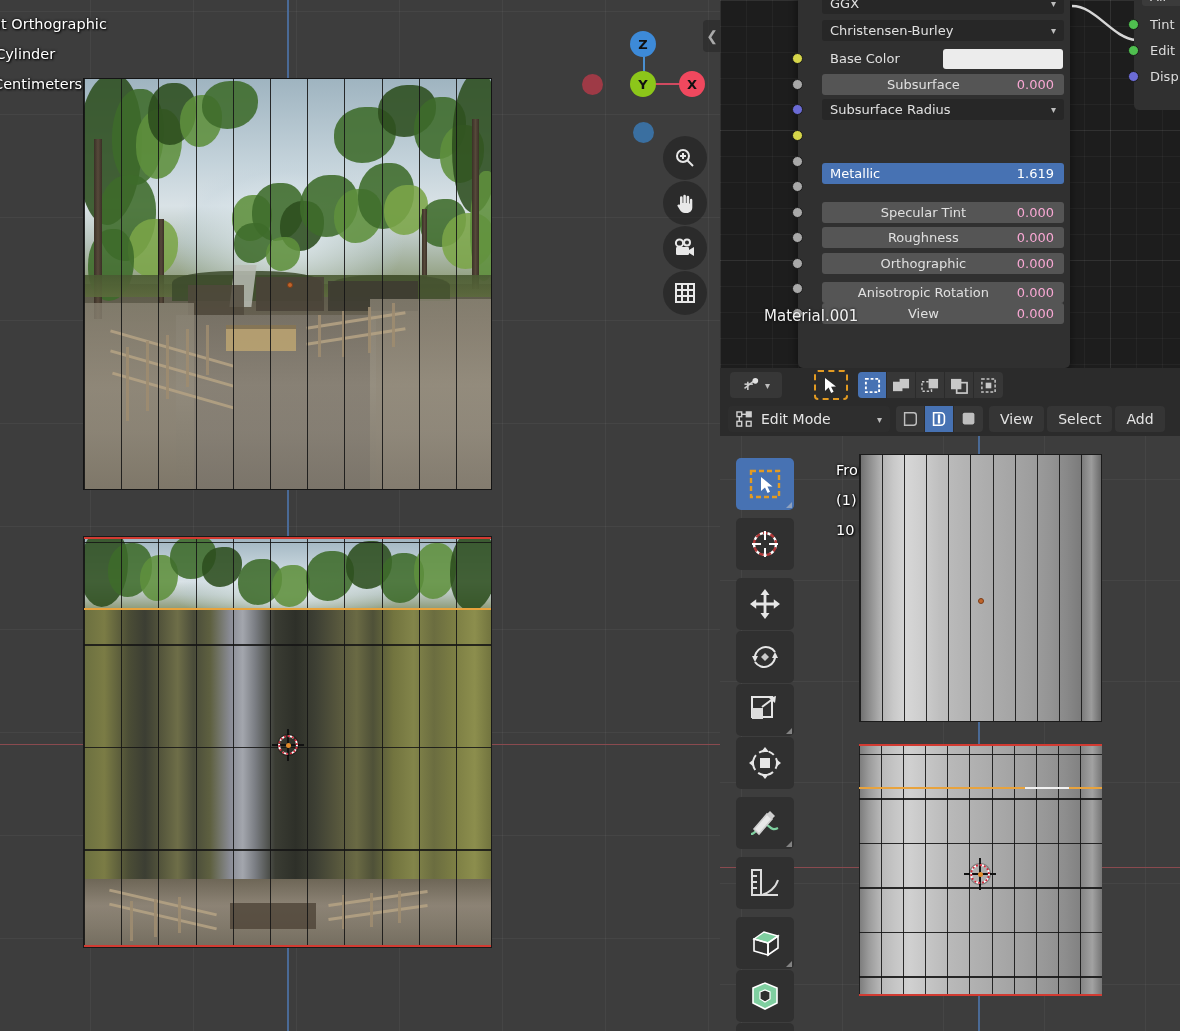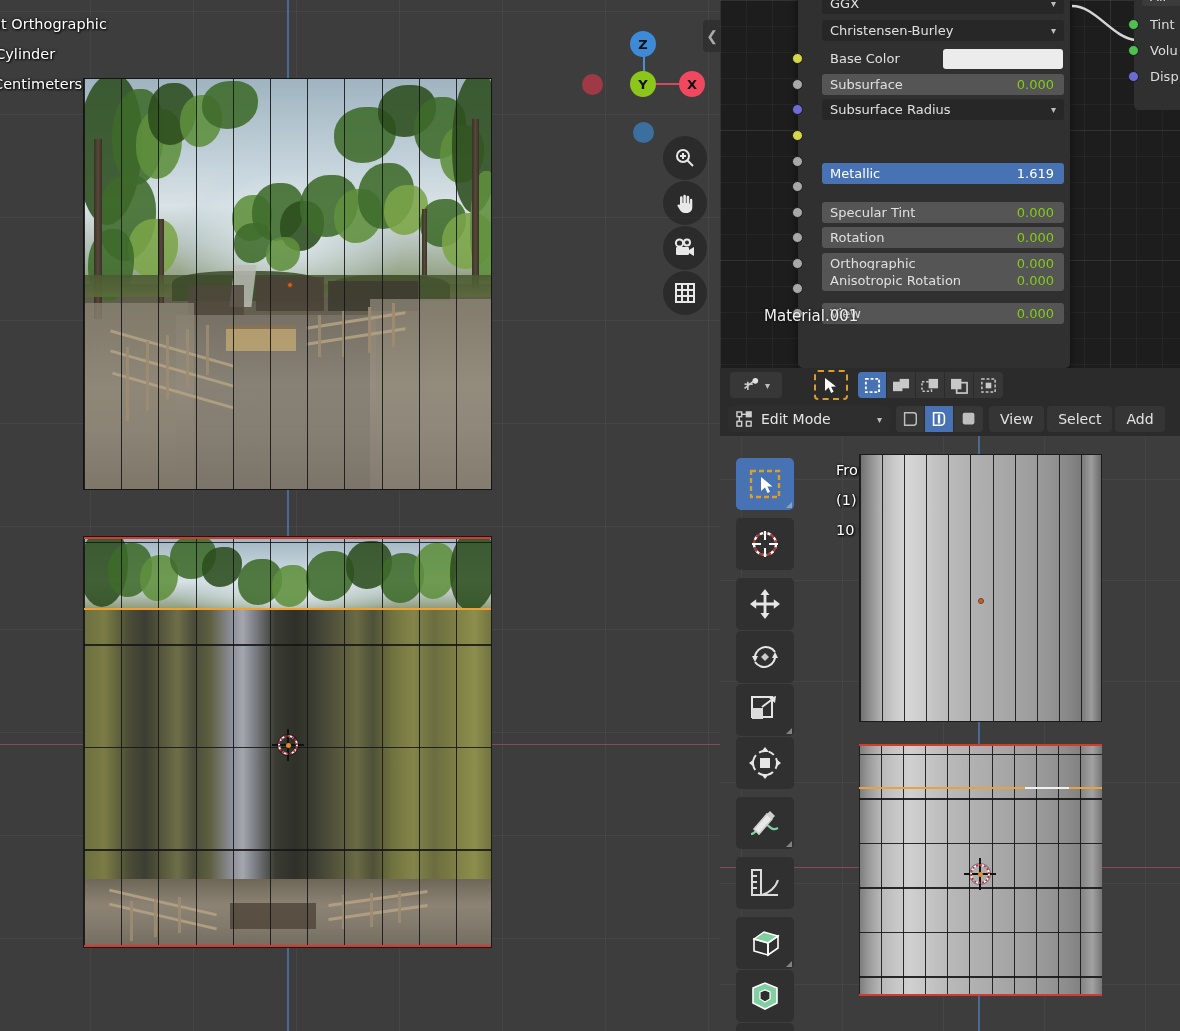--- a/index.html
+++ b/index.html
@@ -216,24 +216,24 @@
     position: absolute; width: 11px; height: 11px; border-radius: 50%;
     border: 1px solid #1a1a1a;
   }
   .node-row {
     position: absolute; left: 24px; width: 242px; height: 21px;
     border-radius: 3px;
     display: flex; align-items: center;
     font-size: 13px;
   }
   .node-row.dropdown { background: #272727; }
-  .node-row.value { background: #555555; }
+  .node-row.value { background: #555555; text-align: center; }
   .node-row.colorfield { background: transparent; }
   .node-row .lbl { padding-left: 8px; color: #e0e0e0; flex: 1; }
-  .node-row .val { padding-right: 10px; color: #84cc16; }
+  .node-row .val { padding-right: 10px; color: #f9a8d4; }
   .node-row .chev { padding-right: 8px; color: #bdbdbd; font-size: 10px; }
   .swatch {
     width: 120px; height: 20px; border-radius: 3px;
     background: #ececec; margin-left: auto; margin-right: 1px;
   }
   .node-row.slider-full { background: #4772b3; }
   .node-row.slider-full .lbl, .node-row.slider-full .val { color: #fff; }
   .node-row.slider-half {
     background: linear-gradient(to right, #4772b3 0%, #4772b3 50%, #555555 50%, #555555 100%);
   }
@@ -614,32 +614,32 @@
     <div class="node-socket" style="left:-6px; top:221px; background:#a8a8a8;"></div>
 
     <div class="node-socket" style="left:-6px; top:247px; background:#a8a8a8;"></div>
     <div class="node-row value" style="top:242px">
       <span class="lbl">Specular Tint</span>
       <span class="val">0.000</span>
     </div>
 
     <div class="node-socket" style="left:-6px; top:272px; background:#a8a8a8;"></div>
     <div class="node-row value" style="top:267px">
-      <span class="lbl">Rotation</span>
+      <span class="lbl">Roughness</span>
       <span class="val">0.000</span>
     </div>
 
     <div class="node-socket" style="left:-6px; top:298px; background:#a8a8a8;"></div>
     <div class="node-row value" style="top:293px">
       <span class="lbl">Orthographic</span>
       <span class="val">0.000</span>
     </div>
 
     <div class="node-socket" style="left:-6px; top:323px; background:#a8a8a8;"></div>
-    <div class="node-row value" style="top:310px">
+    <div class="node-row value" style="top:322px">
       <span class="lbl">Anisotropic Rotation</span>
       <span class="val">0.000</span>
     </div>
 
     <div class="node-socket" style="left:-6px; top:348px; background:#a8a8a8;"></div>
     <div class="node-row value" style="top:343px">
       <span class="lbl">View</span>
       <span class="val">0.000</span>
     </div>
   </div>
@@ -649,21 +649,21 @@
   </svg>
 
   <div id="output-node">
     <div class="node-pill">All</div>
     <div class="onrow" style="top:30px">
       <div class="node-socket" style="left:-6px; top:7px; background:#4fbf4f;"></div>
       <span class="onlbl">Tint</span>
     </div>
     <div class="onrow" style="top:56px">
       <div class="node-socket" style="left:-6px; top:7px; background:#4fbf4f;"></div>
-      <span class="onlbl">Volu</span>
+      <span class="onlbl">Edit</span>
     </div>
     <div class="onrow" style="top:82px">
       <div class="node-socket" style="left:-6px; top:7px; background:#6b6bd6;"></div>
       <span class="onlbl">Disp</span>
     </div>
   </div>
 </div>
 
 <div id="material-label" class="abs">Material.001</div>
 

